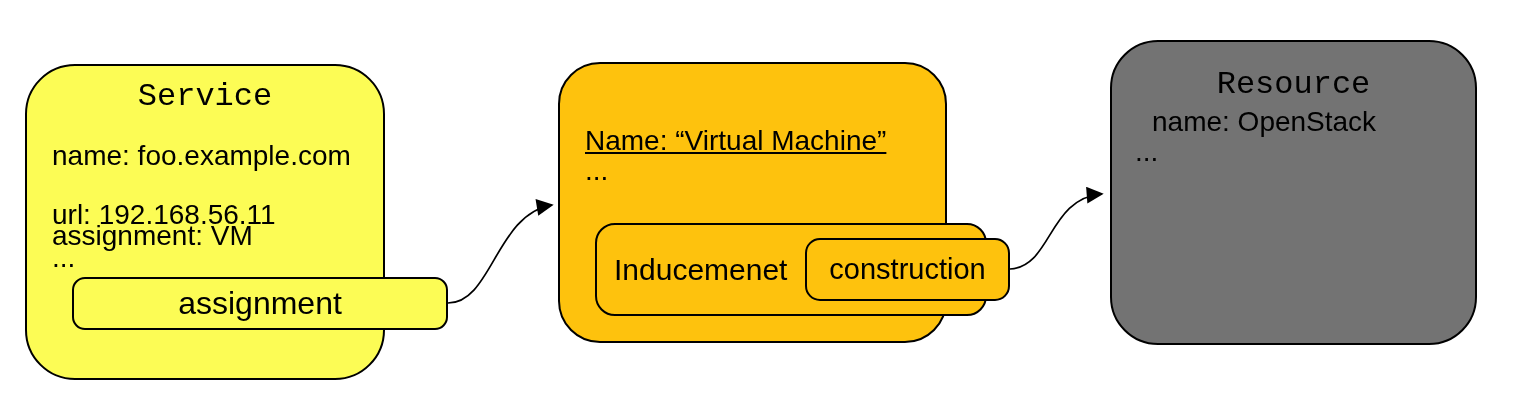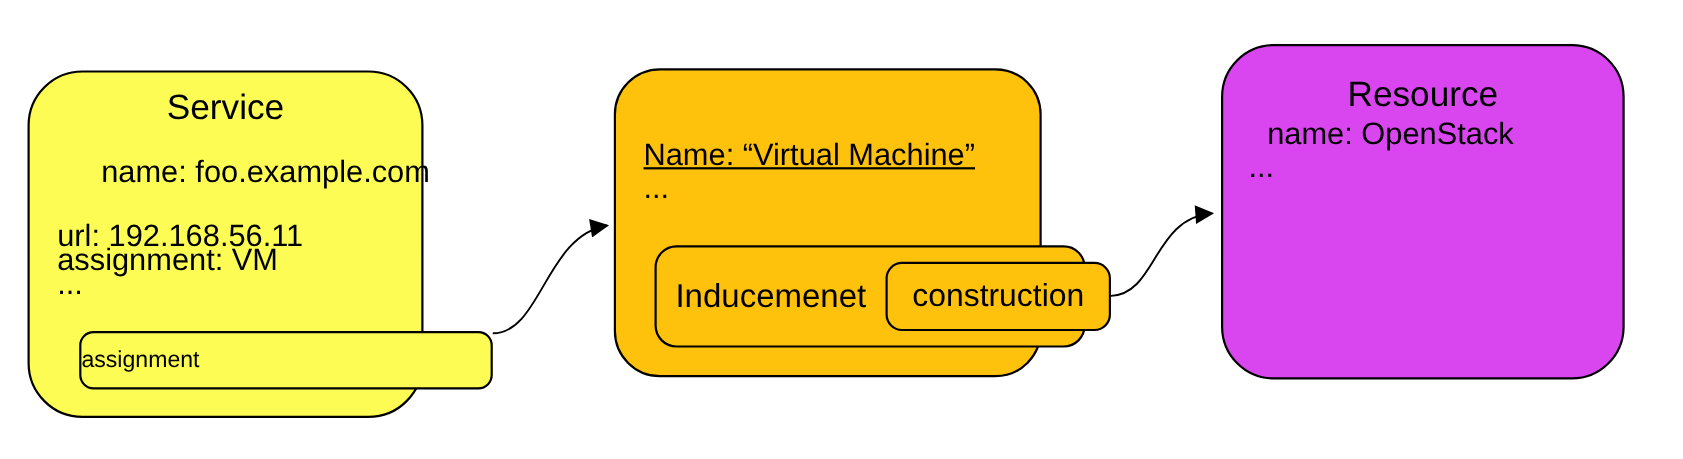--- a/index.html
+++ b/index.html
@@ -20,43 +20,44 @@
     position: absolute;
     border: 2px solid #000000;
   }
   .box .title {
     position: absolute;
     left: 0; right: 0;
     text-align: center;
     font-size: 32px;
     line-height: 34px;
     white-space: nowrap;
+    font-family: Liberation Mono, monospace;
   }
   .attr {
     position: absolute;
     font-size: 28px;
     line-height: 28px;
     white-space: nowrap;
   }
   .subbox {
     position: absolute;
     border: 2px solid #000000;
     display: flex;
     align-items: center;
     white-space: nowrap;
   }
   
   #service-box   { left: 25px;  top: 64px;  width: 360px; height: 316px; border-radius: 50px; z-index: 1; }
   #service-title { top: 14px; }
-  #service-attr-0 { left: 25px; top: 76px; margin-left: 40px;  }
+  #service-attr-0 { left: 25px; top: 76px;  }
   #service-attr-1 { left: 25px; top: 116px; margin-top: 19px; }
   #service-attr-2 { left: 25px; top: 156px; }
   #service-attr-3 { left: 25px; top: 178px; }
   #assignment-box { left: 72px; top: 277px; width: 376px; height: 53px; border-radius: 13px;
-                    z-index: 2; justify-content: flex-start; font-size: 21px; margin-top: 24px; }
+                    z-index: 2; justify-content: center; font-size: 32px; }
   
   #metarole-box   { left: 558px; top: 62px; width: 389px; height: 281px; border-radius: 42px; z-index: 1; }
   #metarole-title { top: 24px; }
   #metarole-attr-0 { left: 25px; top: 63px; text-decoration: underline; }
   #metarole-attr-1 { left: 25px; top: 93px; }
   #inducemenet-box  { left: 595px; top: 223px; width: 392px; height: 93px; border-radius: 20px;
                       z-index: 2; font-size: 30px; padding-left: 17px; }
   #construction-box { left: 805px; top: 238px; width: 205px; height: 63px; border-radius: 15px;
                       z-index: 3; justify-content: center; font-size: 29px; }
   
@@ -100,21 +101,21 @@
   </div>
 
   <div class="subbox" id="inducemenet-box" style="background-color: rgb(254, 194, 13); border-color: rgb(0, 0, 0);">
     <span>Inducemenet</span>
   </div>
 
   <div class="subbox" id="construction-box" style="background-color: rgb(254, 194, 13); border-color: rgb(0, 0, 0);">
     <span>construction</span>
   </div>
 
-  <div class="box" id="resource-box" style="background-color: #d946ef; border-color: rgb(0, 0, 0); padding-left: 28px;">
+  <div class="box" id="resource-box" style="background-color: #737373; border-color: rgb(0, 0, 0); padding-left: 28px;">
     <div class="title" id="resource-title">Resource</div>
     <div class="attr" id="resource-attr-0">name: OpenStack</div>
     <div class="attr" id="resource-attr-1">...</div>
   </div>
 
   <svg id="arrow-layer" viewBox="0 0 1530 417" xmlns="http://www.w3.org/2000/svg">
     <defs>
       <marker id="ah" viewBox="0 0 10 10" refX="9" refY="5" markerUnits="userSpaceOnUse" markerWidth="25" markerHeight="17" orient="auto">
         <path d="M 0 0 L 10 5 L 0 10 z" style="fill: rgb(0, 0, 0);"></path>
       </marker>

